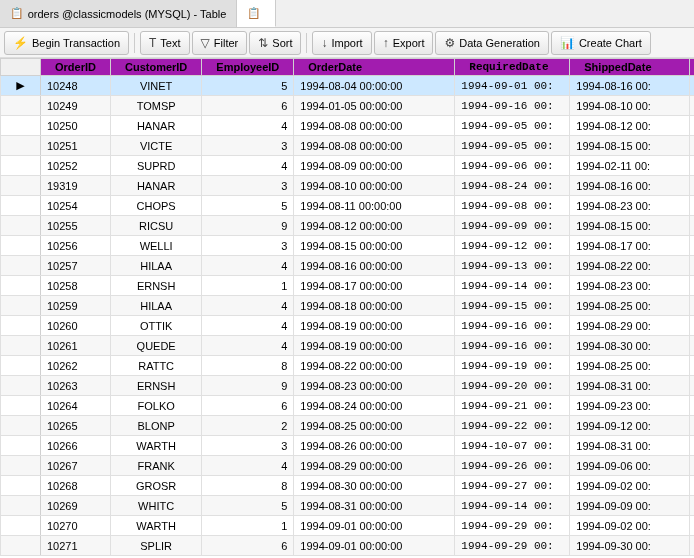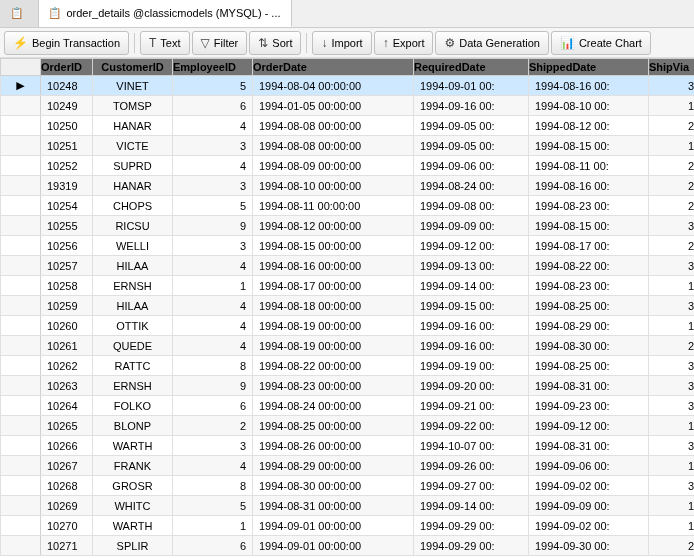--- a/index.html
+++ b/index.html
@@ -76,26 +76,26 @@
 
     thead tr {
       background: #f0f0f0;
       position: sticky;
       top: 0;
       z-index: 10;
     }
 
     th {
       border: 1px solid #d0d0d0;
-      padding: 2px 0;
+      padding: 2px 14px;
       font-weight: 600;
       font-size: 11px;
       white-space: nowrap;
       text-align: left;
-      background: #737373;
+      background: #a21caf;
       min-width: 40px;
     }
 
     td {
       border: 1px solid #e0e0e0;
       padding: 1px 6px;
       font-size: 11px;
       white-space: nowrap;
       height: 20px;
     }
@@ -112,35 +112,35 @@
       background: #f0f0f0;
       border-right: 1px solid #d0d0d0;
     }
 
     .num-col { text-align: right; }
 
     .col-orderid { width: 52px; }
     .col-customerid { width: 80px; text-align: center; }
     .col-employeeid { width: 80px; }
     .col-orderdate { width: 161px; }
-    .col-requireddate { width: 115px; }
+    .col-requireddate { width: 115px; font-family: Liberation Mono, monospace; }
     .col-shippeddate { width: 120px; }
     .col-shipvia { width: 52px; }
     .col-freight { width: 58px; }
   </style>
 </head>
 <body>
 
 <div class="title-bar">
   <div class="tab">
     <span class="tab-icon">📋</span>
+    <span>orders @classicmodels (MYSQL) - Table</span>
   </div>
   <div class="tab active">
     <span class="tab-icon">📋</span>
-    <span>order_details @classicmodels (MYSQL) - ...</span>
   </div>
 </div>
 
 <div class="toolbar">
   <button class="toolbar-btn">
     <span class="btn-icon">⚡</span>
     <span>Begin Transaction</span>
   </button>
 
   <div class="toolbar-separator"></div>
@@ -244,21 +244,21 @@
           <td class="col-shipvia num-col">1</td>
           <td class="col-freight num-col">41.3400</td>
         </tr>
         <tr>
           <td class="row-indicator"></td>
           <td class="col-orderid">10252</td>
           <td class="col-customerid">SUPRD</td>
           <td class="col-employeeid num-col">4</td>
           <td class="col-orderdate">1994-08-09 00:00:00</td>
           <td class="col-requireddate">1994-09-06 00:</td>
-          <td class="col-shippeddate">1994-08-11 00:</td>
+          <td class="col-shippeddate">1994-02-11 00:</td>
           <td class="col-shipvia num-col">2</td>
           <td class="col-freight num-col">51.3000</td>
         </tr>
         <tr>
           <td class="row-indicator"></td>
           <td class="col-orderid">19319</td>
           <td class="col-customerid">HANAR</td>
           <td class="col-employeeid num-col">3</td>
           <td class="col-orderdate">1994-08-10 00:00:00</td>
           <td class="col-requireddate">1994-08-24 00:</td>

